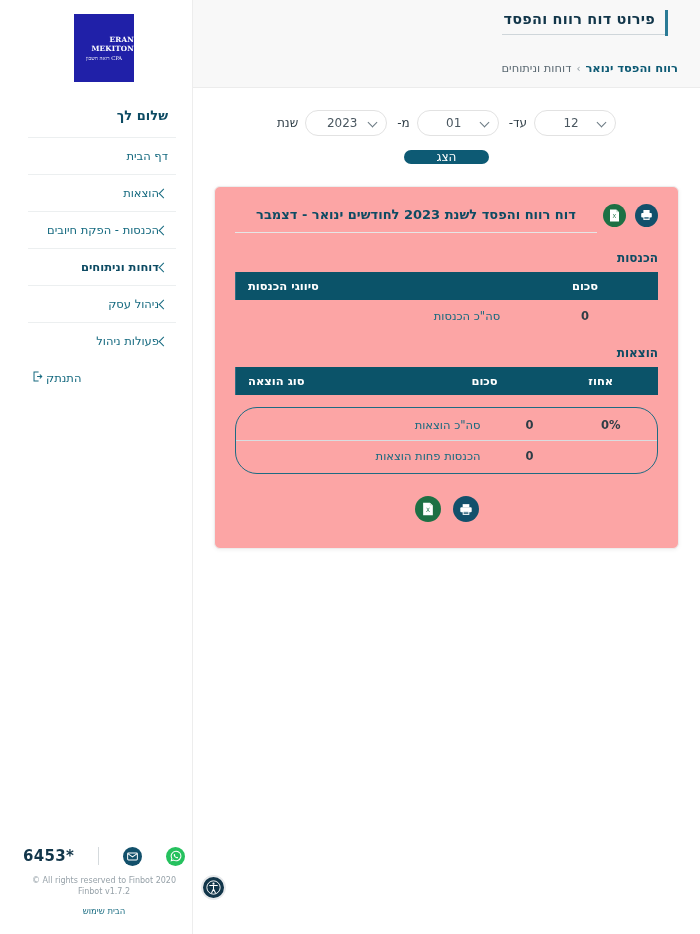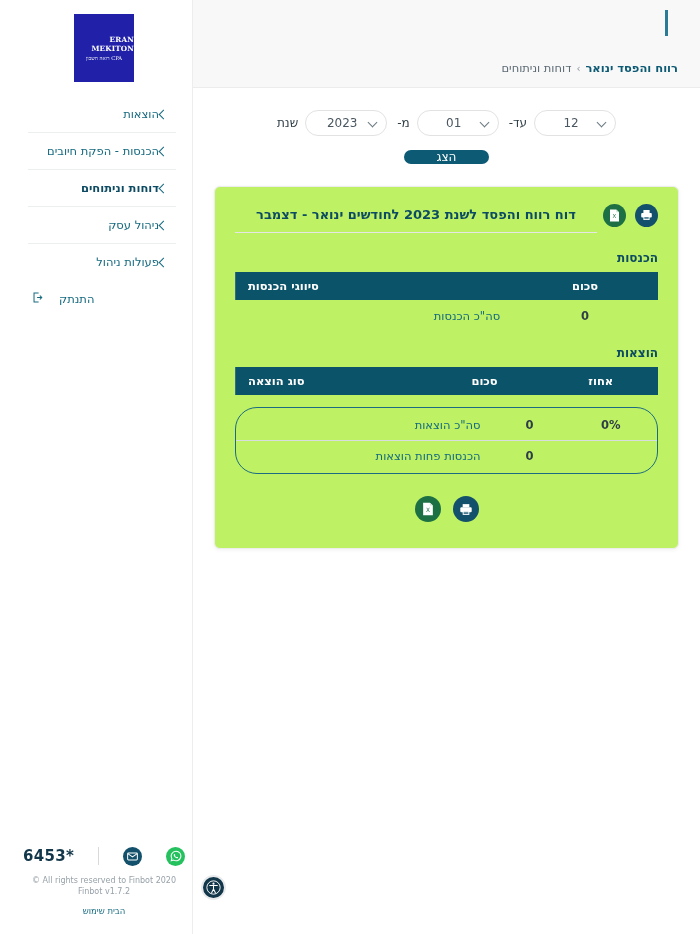--- a/index.html
+++ b/index.html
@@ -55,21 +55,21 @@
     transform: rotate(45deg);
   }
   .show-btn {
     display: block; margin: 14px auto 0; width: 85px; height: 14px; border-radius: 14px;
     background: #0d5a74; color: #fff; font-size: 12px; border: none; cursor: pointer;
     font-family: inherit;
   }
 
   
   .card {
-    margin: 22px 21px 0 21px; background: #bef264; border: 1px solid #ededed; border-radius: 6px;
+    margin: 22px 21px 0 21px; background: #fca5a5; border: 1px solid #ededed; border-radius: 6px;
     box-shadow: 0 1px 4px rgba(0,0,0,.06); padding: 16px 20px 26px;
     position: relative;
   }
   .card-head { display: flex; flex-direction: row; align-items: center; min-height: 34px; }
   .card-title {
     flex: 1; text-align: center; font-size: 13px; font-weight: bold; color: #0d4b63;
     padding-bottom: 10px; border-bottom: 1px solid #e6e6e6; margin-right: 6px;
   }
   .icon-pair { display: flex; flex-direction: row-reverse; gap: 9px; align-items: center; padding-bottom: 10px; }
   .circ { width: 23px; height: 23px; border-radius: 50%; display: flex; align-items: center;
@@ -125,21 +125,21 @@
   .nav-label { flex: 1; text-align: right; }
   .nav-item.active .nav-label { font-weight: bold; color: #0d4b63; }
   .nav-chev { width: 9px; height: 9px; position: relative; }
   .nav-chev::before {
     content: ""; position: absolute; left: 1px; top: 1px; width: 6px; height: 6px;
     border-left: 1.5px solid #14697f; border-bottom: 1.5px solid #14697f; transform: rotate(45deg);
   }
   .nav-item.plain { border-top: 1px solid #eceff0; }
   .logout {
     display: flex; flex-direction: row; align-items: center; justify-content: flex-end;
-    gap: 16px; padding: 12px 8px 0 4px; font-size: 11.5px; color: #14697f; cursor: pointer;
+    gap: 3px; padding: 12px 8px 0 4px; font-size: 11.5px; color: #14697f; cursor: pointer;
   }
 
   .side-footer { position: absolute; bottom: 16px; left: 0; right: 0; text-align: center; }
   .f-row { display: flex; flex-direction: row; align-items: center; justify-content: center; gap: 24px; }
   .phone { font-size: 15px; font-weight: bold; color: #12364a; letter-spacing: .3px; }
   .f-div { width: 1px; height: 18px; background: #d5dadd; }
   .f-circ { width: 19px; height: 19px; border-radius: 50%; display: flex; align-items: center; justify-content: center; cursor: pointer; }
   .f-mail { background: #12506b; }
   .f-wa { background: #25c15e; }
   .copy { font-size: 8px; color: #97a2a9; line-height: 1.45; margin-top: 9px; }
@@ -155,20 +155,21 @@
 </head>
 <body>
 
 <div class="page">
 
   <div class="main-col">
 
     <div class="topbar">
       <div class="page-title-wrap">
         <div class="title-accent"></div>
+        <div class="page-title">פירוט דוח רווח והפסד</div>
       </div>
       <div class="breadcrumb">
         <span class="crumb-current">רווח והפסד ינואר</span>
         <span class="crumb-sep">›</span>
         <span class="crumb-parent">דוחות וניתוחים</span>
       </div>
     </div>
 
     <div class="filters">
       <div class="filter-group">
@@ -292,22 +293,26 @@
   </div>
 
   <div class="sidebar">
     <div class="logo-wrap">
       <div class="logo">
         <div class="logo-main">ERAN MEKITON</div>
         <div class="logo-sub">CPA רואה חשבון</div>
       </div>
     </div>
 
+    <div class="greeting">שלום לך</div>
 
     <div class="nav">
+      <div class="nav-item plain">
+        <span class="nav-label">דף הבית</span>
+      </div>
       <div class="nav-item">
         <span class="nav-chev"></span>
         <span class="nav-label">הוצאות</span>
       </div>
       <div class="nav-item">
         <span class="nav-chev"></span>
         <span class="nav-label">הכנסות - הפקת חיובים</span>
       </div>
       <div class="nav-item active">
         <span class="nav-chev"></span>

